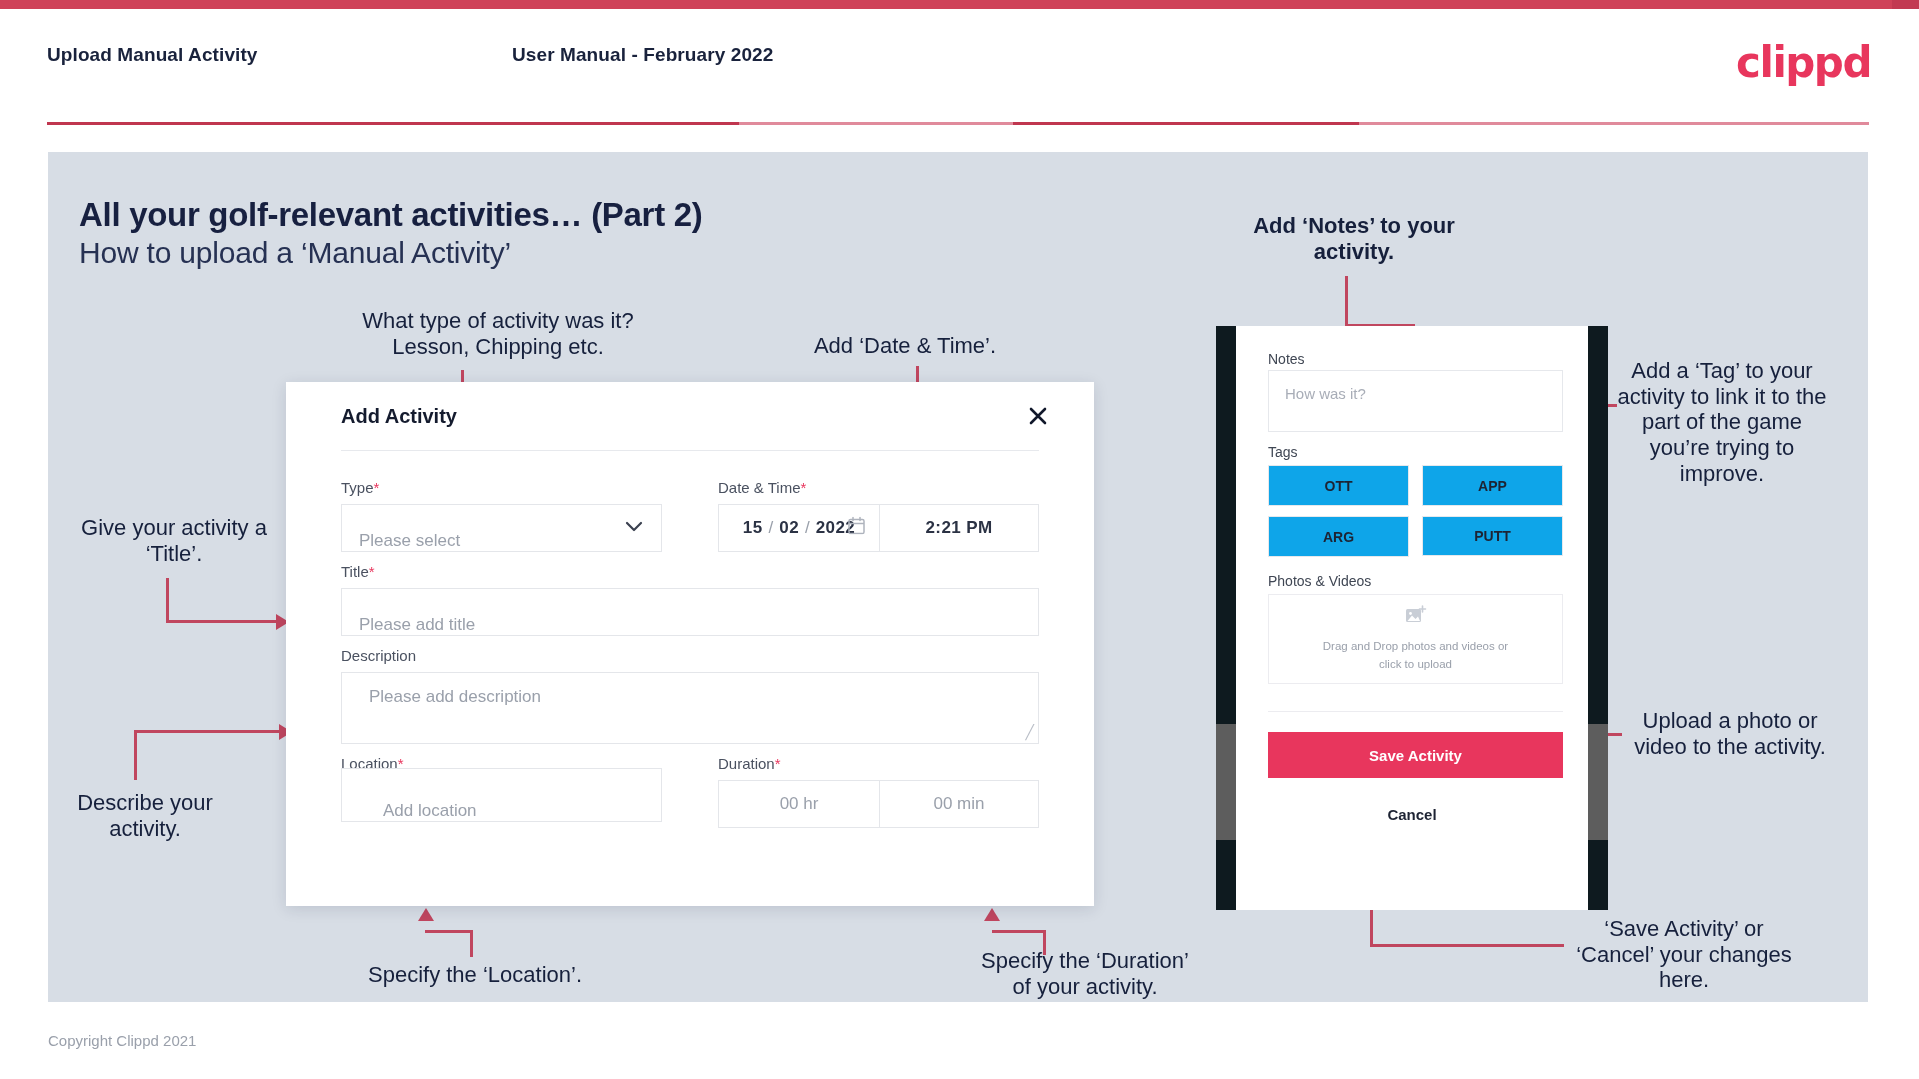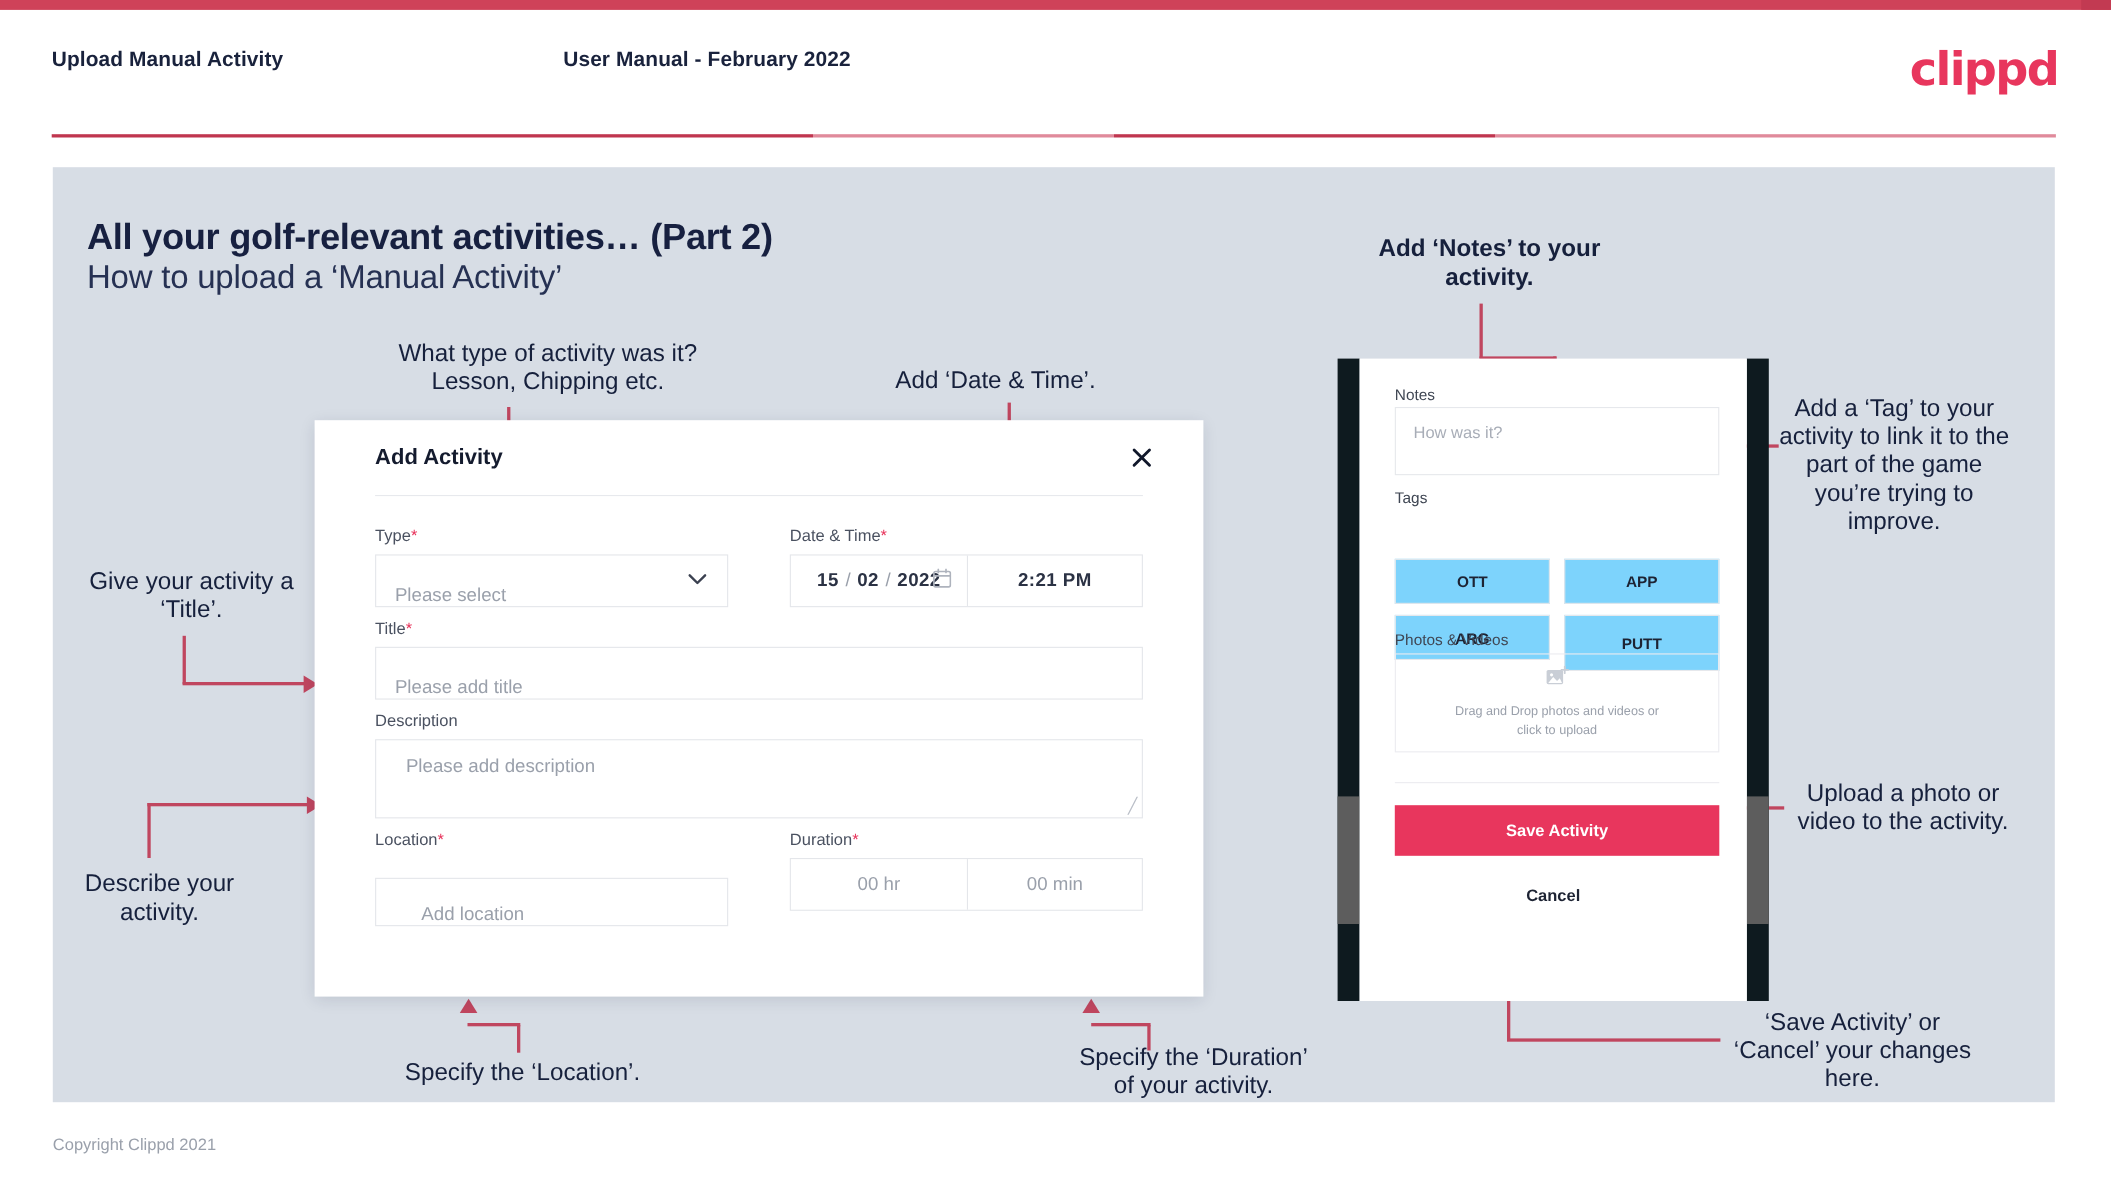--- a/index.html
+++ b/index.html
@@ -68,22 +68,22 @@
 
   
   .phone { position:absolute; left:1216px; top:326px; width:392px; height:584px;border-radius:13px; }
   .pf-left  { position:absolute; left:0;   top:0; width:20px; height:584px; background:#0e1a1f; }
   .pf-right { position:absolute; right:0;  top:0; width:20px; height:584px; background:#0e1a1f; }
   .pf-left .seg, .pf-right .seg { position:absolute; left:0; width:20px; background:#5d5d5d; }
   .screen { position:absolute; left:20px; top:0; width:352px; height:584px; background:#fff; }
 
   .p-label { position:absolute; font-size:14px; color:#3f4653; }
   .p-box { position:absolute; border:1px solid #e6e8ec; background:#fff; }
-  .p-tag { position:absolute; border:1px solid #e6e8ec; background:#7dd3fc; display:flex;
-           align-items:center; justify-content:center; font-size:14px; font-weight:700; color:#1d2333;margin-top:43px; }
+  .p-tag { position:absolute; border:1px solid #e6e8ec; background:#0ea5e9; display:flex;
+           align-items:center; justify-content:center; font-size:14px; font-weight:700; color:#1d2333; }
   .p-drop { position:absolute; border:1px solid #ececf0; display:flex; flex-direction:column;
             align-items:center; justify-content:center; color:#9aa0ab; font-size:11.5px; line-height:1.5; text-align:center;}
   .p-rule { position:absolute; height:1px; background:#ececf0; }
   .p-save { position:absolute; background:#e8365d; color:#fff; display:flex; align-items:center;
             justify-content:center; font-size:15px; font-weight:700; cursor:pointer; }
   .p-cancel { position:absolute; width:100%; text-align:center; font-size:15px; font-weight:700; color:#1d2333; cursor:pointer;}
 
   .footer { position:absolute; left:48px; top:1032px; font-size:15px; color:#9aa0ab; }
 </style>
 </head>
@@ -240,21 +240,21 @@
 
     <div class="fld-label" style="left:55px; top:265px;">Description</div>
     <div class="inp" style="left:55px; top:290px; width:698px; height:72px; align-items:flex-start; padding-top:14px;padding-left:27px;">
       <span>Please add description</span>
       <span class="ta-resize">╱</span>
     </div>
 
     <div class="fld-label" style="left:55px; top:373px;">
       <span>Location</span><span class="req">*</span>
     </div>
-    <div class="inp" style="left:55px; top:416px; width:321px; height:44px;padding-left:41px;">
+    <div class="inp" style="left:55px; top:386px; width:321px; height:54px;padding-left:41px;">
       <span>Add location</span>
     </div>
 
     <div class="fld-label" style="left:432px; top:373px;">
       <span>Duration</span><span class="req">*</span>
     </div>
     <div class="datewrap" style="left:432px; top:398px; width:321px; height:48px;">
       <div class="cell" style="width:160px; color:#9aa0ab;">
         <span>00 hr</span>
       </div>
@@ -277,21 +277,21 @@
 
       <div class="p-label" style="left:32px; top:25px;">Notes</div>
       <div class="p-box" style="left:32px; top:44px; width:295px; height:62px;">
         <div style="position:absolute; left:16px; top:14px; font-size:15px; color:#a8adb7;">How was it?</div>
       </div>
 
       <div class="p-label" style="left:32px; top:118px;">Tags</div>
       <div class="p-tag" style="left:32px; top:139px; width:141px; height:41px;">OTT</div>
       <div class="p-tag" style="left:186px; top:139px; width:141px; height:41px;">APP</div>
       <div class="p-tag" style="left:32px; top:190px; width:141px; height:41px;">ARG</div>
-      <div class="p-tag" style="left:186px; top:190px; width:141px; height:51px;">PUTT</div>
+      <div class="p-tag" style="left:186px; top:190px; width:141px; height:40px;">PUTT</div>
 
       <div class="p-label" style="left:32px; top:247px;">Photos &amp; Videos</div>
       <div class="p-drop" style="left:32px; top:268px; width:295px; height:90px;">
         <span style="margin-bottom:8px;">
           <svg width="22" height="20" viewBox="0 0 22 20">
             <rect x="1" y="4" width="15" height="13" rx="1.5" fill="#c9ced6"></rect>
             <circle cx="5.5" cy="8.5" r="1.4" fill="#fff"></circle>
             <path d="M2.5 16 L7 10.5 L10.5 14 L13 11.5 L15 16 Z" fill="#fff"></path>
             <path d="M17.5 1 V7 M14.5 4 H20.5" stroke="#c9ced6" stroke-width="1.6" stroke-linecap="round"></path>
           </svg>

